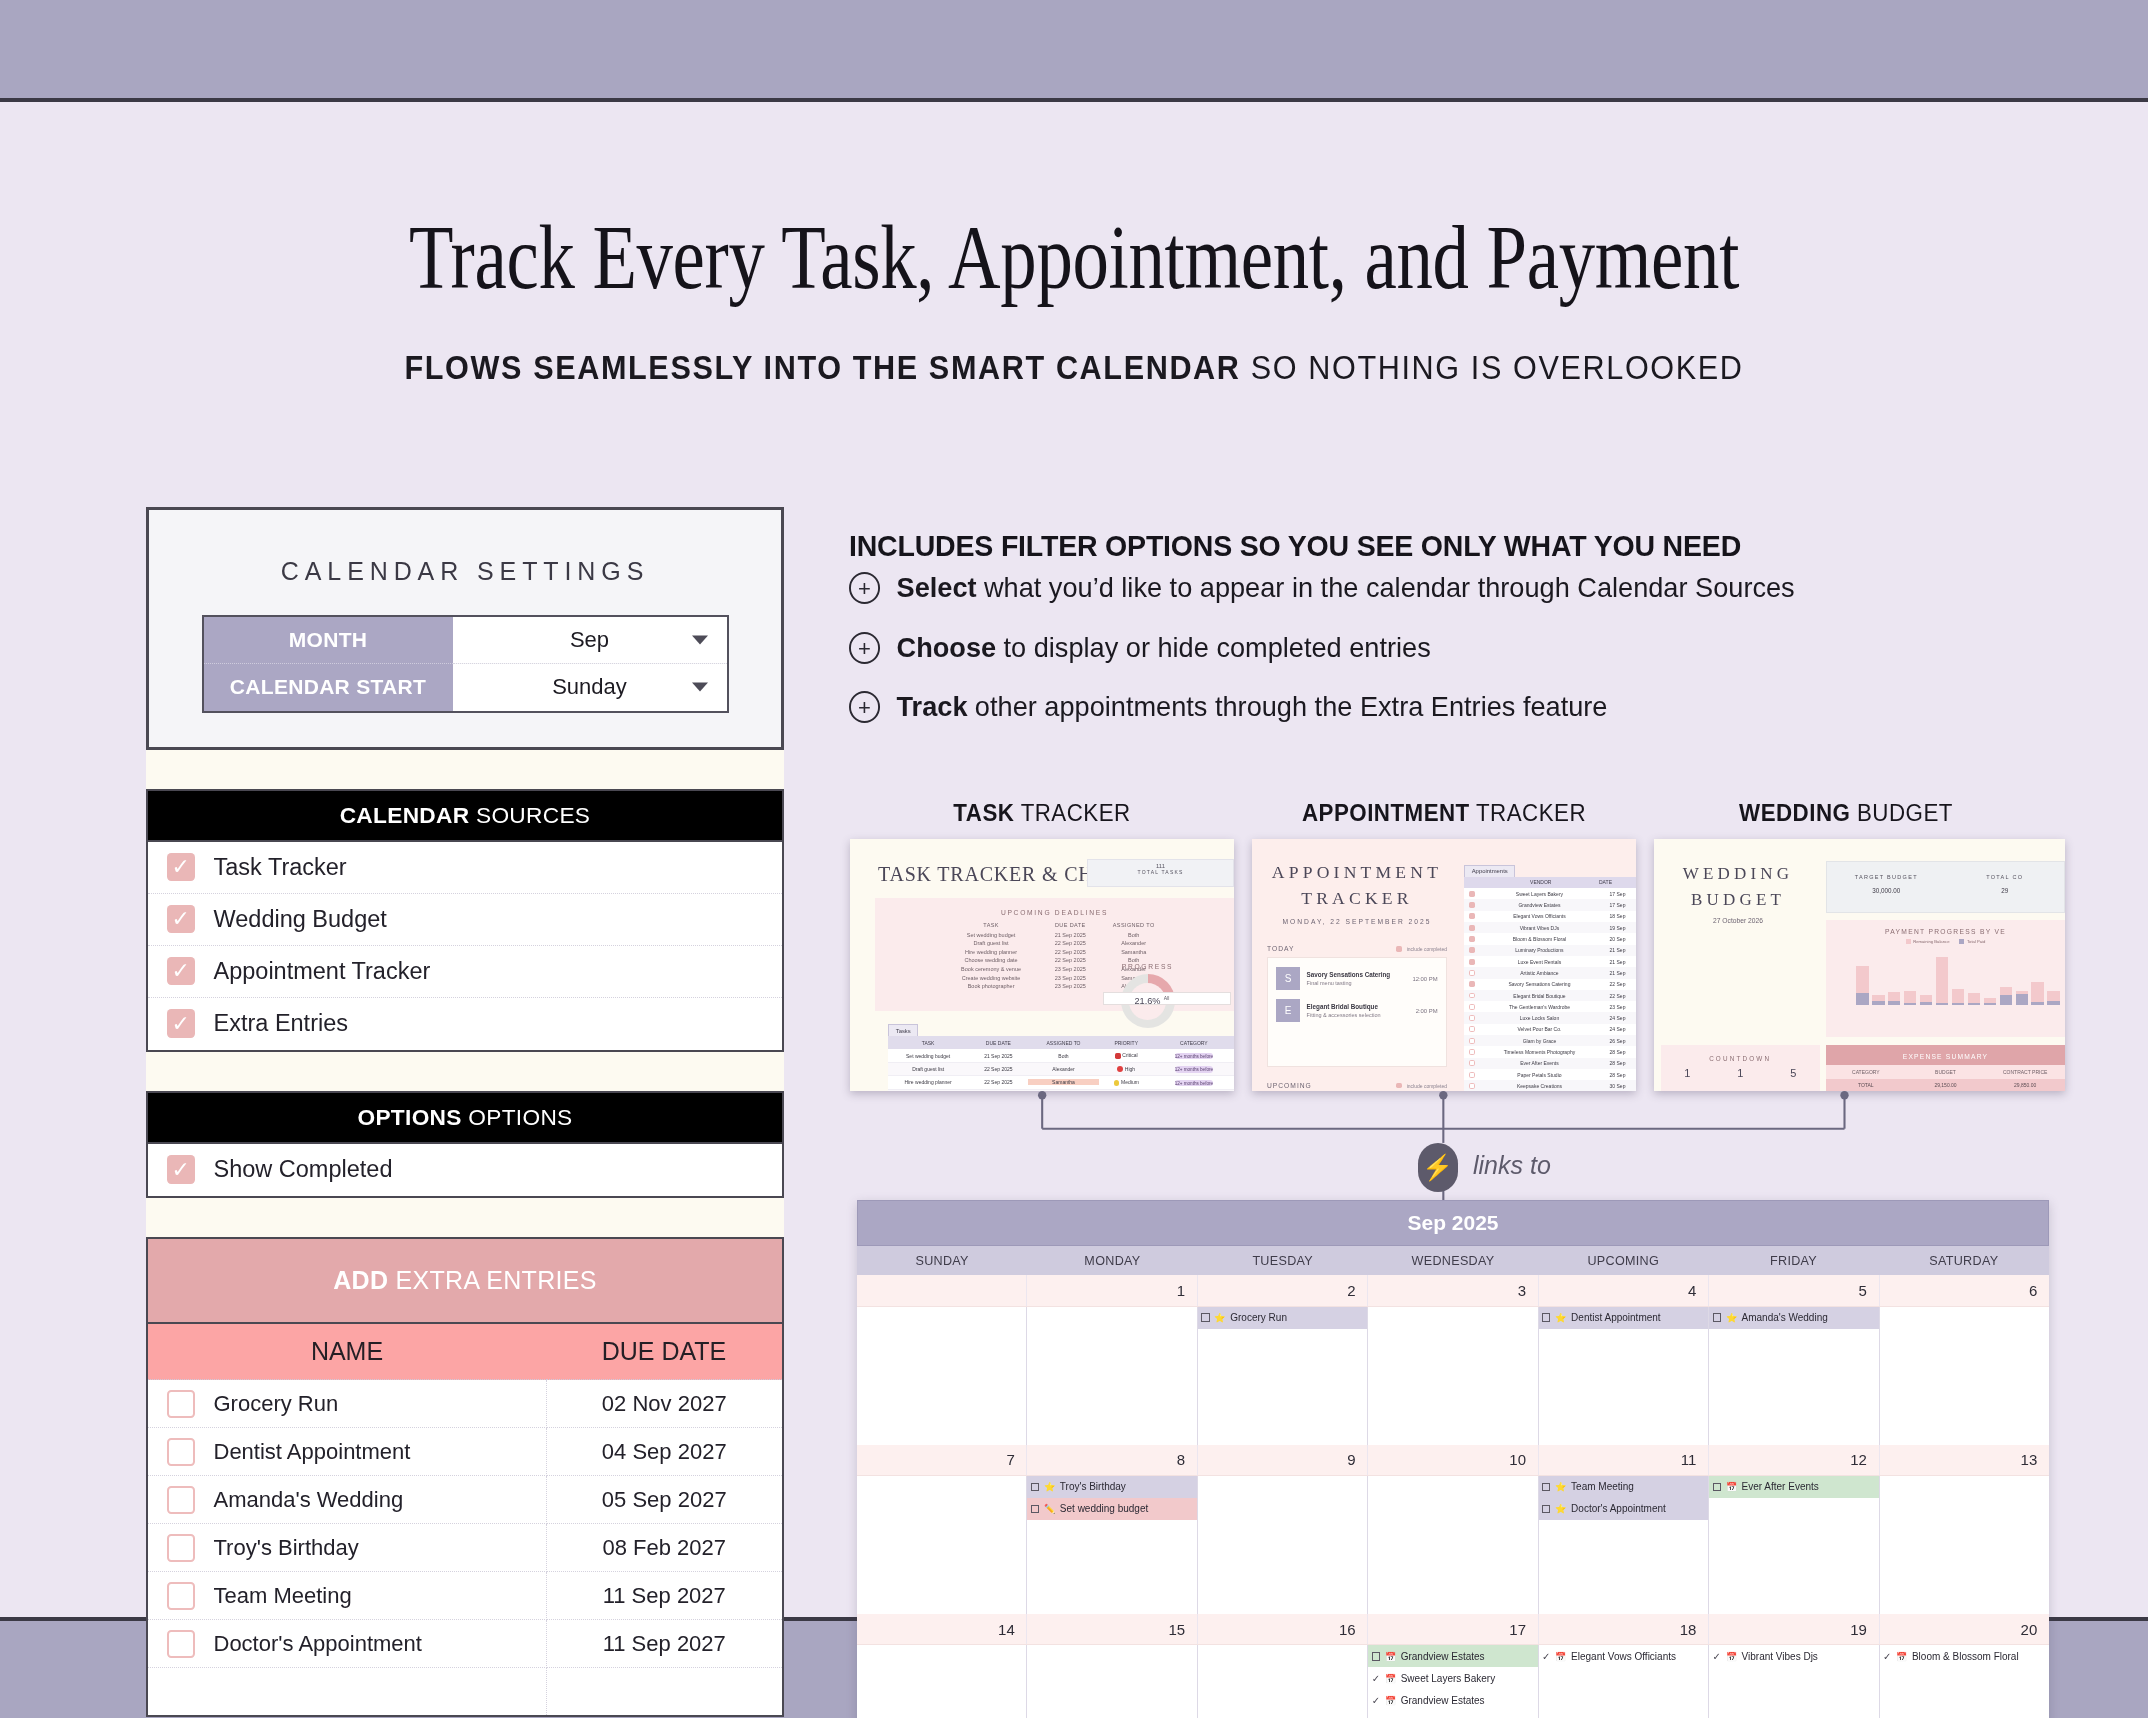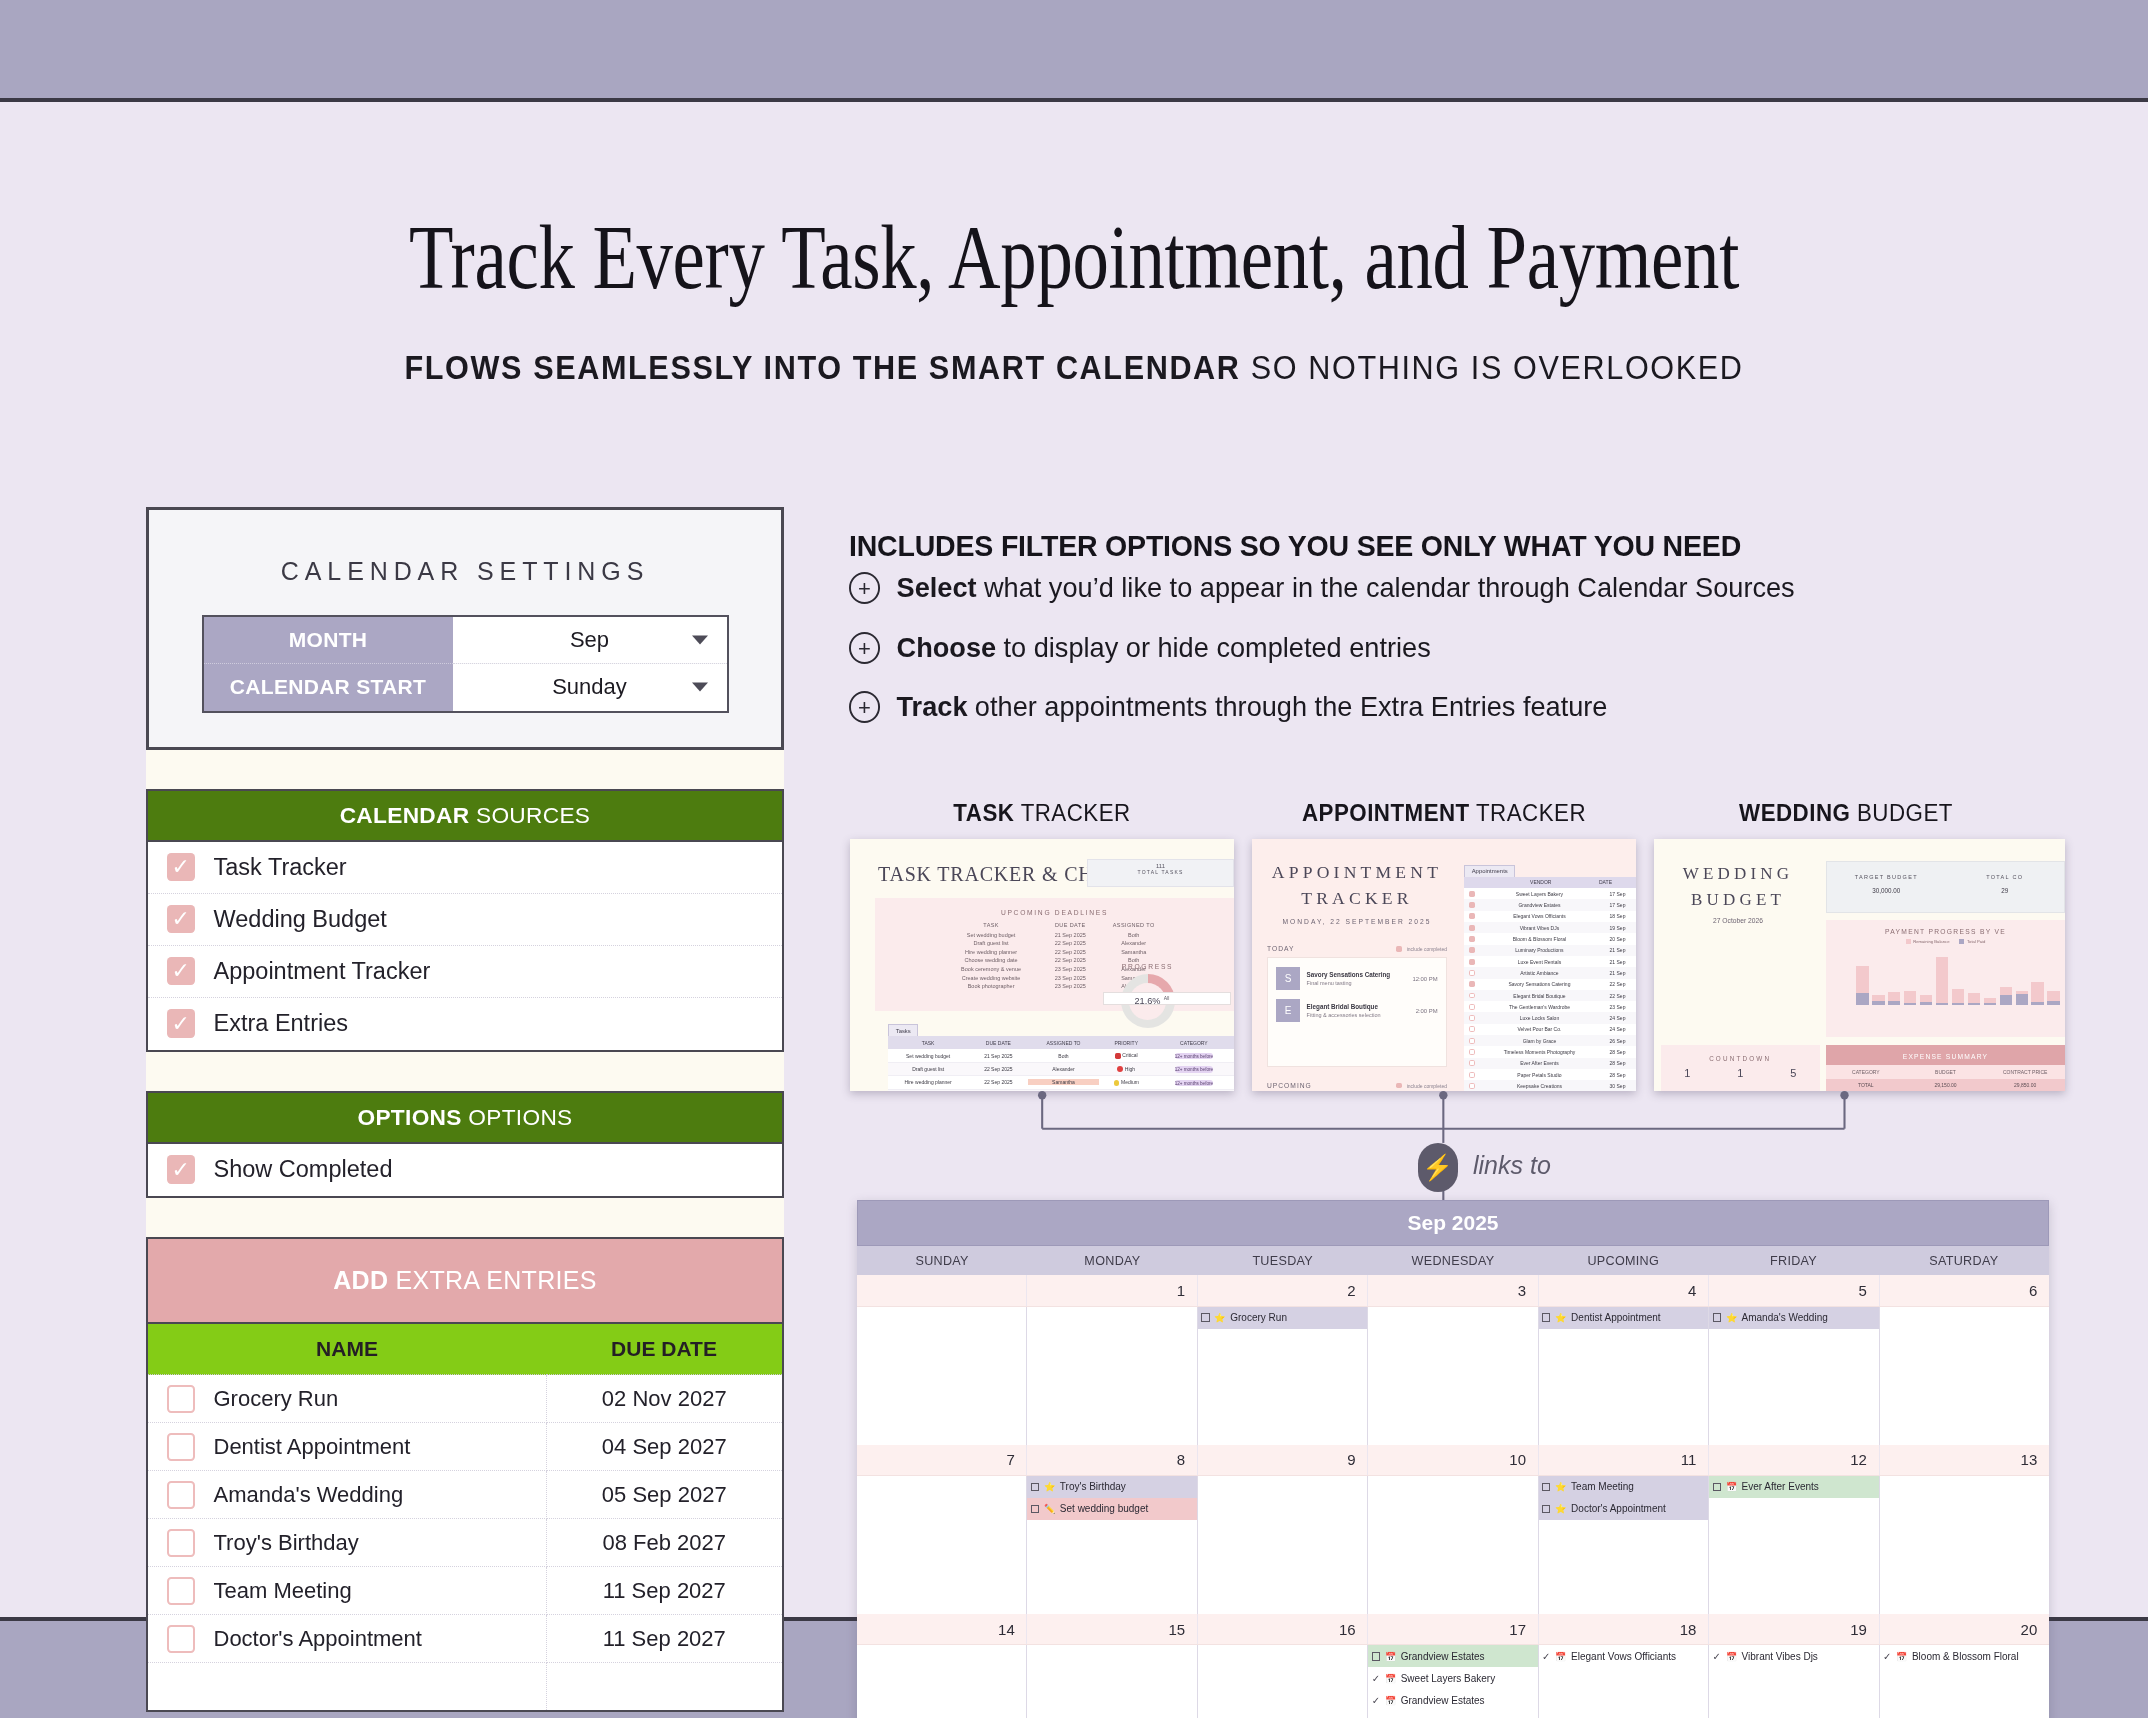--- a/index.html
+++ b/index.html
@@ -81,21 +81,21 @@
   }
   table.settings tr:last-child td.sv { border-bottom:none; }
   .caret {
     position:absolute; right:18.5px; top:50%; transform:translateY(-50%);
     width:0;height:0;border-left:8.4px solid transparent;
     border-right:8.4px solid transparent;border-top:9.2px solid #4d4b57;
   }
   .spacer-cream { background:#fdfaf1; height:39px; }
 
   .sec-head {
-    background:#4d7c0f; border:2.5px solid #4a4852;
+    background:#000000; border:2.5px solid #4a4852;
     color:#fff; font-size:22.7px; text-align:center;
     padding:11px 0; letter-spacing:0.3px;
   }
   .sec-head b { font-weight:bold; }
   .sec-head span { font-weight:normal; }
   .sec-body { background:#fff; border:2.5px solid #4a4852; border-top:none; }
   .chk-row {
     display:flex; align-items:center; height:52px;
     padding-left:18.5px; border-bottom:1.7px dotted #d5d2de;
   }
@@ -109,21 +109,21 @@
   .chk-label { margin-left:18.5px; font-size:23.5px; color:#23212a; }
 
   .add-head {
     background:#e3a9ab; border:2.5px solid #4a4852;
     color:#fff; font-size:25px; text-align:center;
     padding:27px 0; letter-spacing:0.3px;
   }
   table.entries { width:100%; border-collapse:collapse;
     border:2.5px solid #4a4852; border-top:none; background:#fff; }
   table.entries th {
-    background:#84cc16; color:#241f25; font-size:21px; font-weight:bold;
+    background:#fca5a5; color:#241f25; font-size:25px; font-weight:normal;
     padding:13.4px 0; border-bottom:1.7px dotted #cfccdd;
   }
   table.entries td { height:48px; font-size:22px; color:#23212a;
     border-bottom:1.7px dotted #d5d2de; border-right:1.7px dotted #d5d2de; }
   table.entries td.name { padding-left:18.5px; }
   table.entries td.date { text-align:center; border-right:none; width:237px; }
   table.entries td.name .wrap { display:flex; align-items:center; }
   table.entries td.name .wrap .cb { margin-right:18.5px; }
 
   

